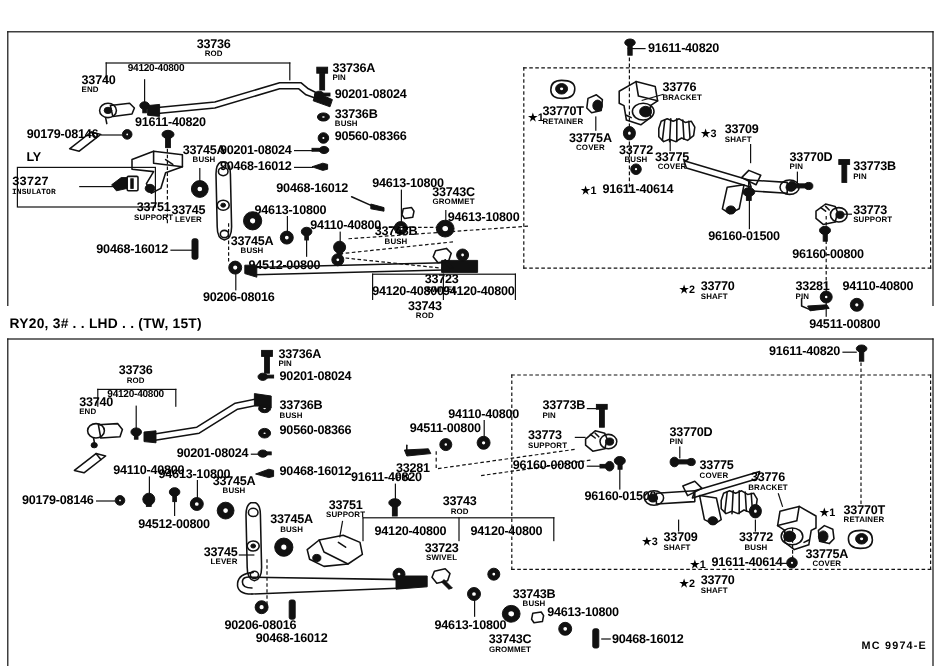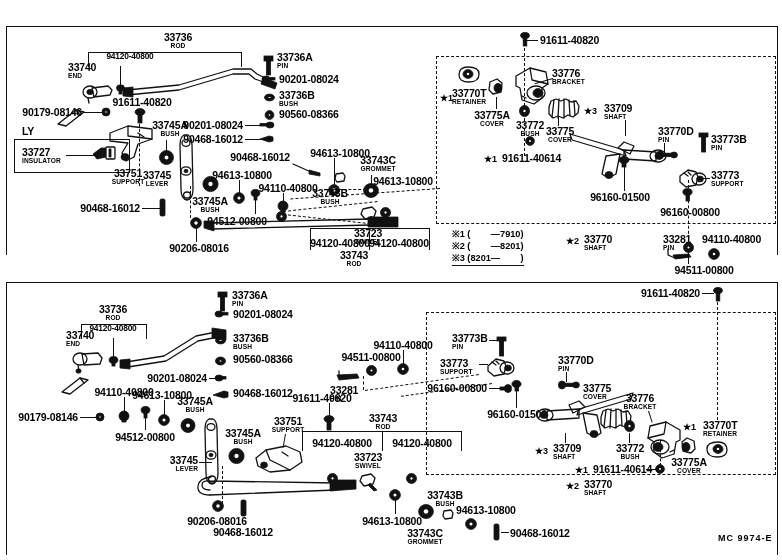--- a/index.html
+++ b/index.html
@@ -53,21 +53,21 @@
 
 <div id="page">
 
 
   <div class="frame open-b" style="left:6px;top:26px;width:770px;height:228px;"></div>
 
   <div class="lybox" style="left:14px;top:139px;width:114px;height:32px;"></div>
   <div class="lbl" style="left:22px;top:126px;">
     <span class="num">LY</span>
   </div>
-  <div class="lbl" style="left:22px;top:147px;">
+  <div class="lbl" style="left:10px;top:147px;font-family:Liberation Mono, monospace;">
     <span class="num">33727</span>
     <span class="sub">INSULATOR</span>
   </div>
   <div class="ld ldh" style="left:66px;top:155px;width:30px;"></div>
   <div class="ico" style="left:92px;top:143px;">
     <svg width="26" height="18" viewBox="0 0 26 18">
       <path class="f" d="M1 11 L9 5 L14 5 L14 14 L5 16 Z"></path>
       <rect class="w" x="14" y="4" width="9" height="12" rx="1"></rect>
       <rect class="f" x="17" y="6" width="2" height="8"></rect>
     </svg>
@@ -561,23 +561,20 @@
     <span class="num sm">91611-40614</span>
   </div>
   <div class="ico" style="left:525px;top:136px;">
     <svg width="10" height="10" viewBox="0 0 10 10">
         <circle class="f" cx="5" cy="5" r="4.4"></circle>
         <circle class="w" cx="5" cy="5" r="1.6"></circle>
       </svg>
   </div>
   <div class="ldd" style="left:290px;top:188px;width:150px;transform:rotate(-4deg);transform-origin:right center;"></div>
 
-  <div class="notes" style="left:452px;top:228px;"><span>※1 (        —7910)</span>
-<span>※2 (        —8201)</span>
-<span class="uline">※3 (8201—        )</span></div>
 
   <div class="astk" style="left:566px;top:236px;">★2</div>
   <div class="lbl" style="left:584px;top:234px;">
     <span class="num">33770</span>
     <span class="sub">SHAFT</span>
   </div>
   <div class="lbl" style="left:663px;top:234px;">
     <span class="num">33281</span>
     <span class="sub">PIN</span>
   </div>
@@ -600,20 +597,21 @@
     <span class="num sm">94511-00800</span>
   </div>
   <div class="ld ldv" style="left:688px;top:252px;height:12px;"></div>
   <div class="ico" style="left:683px;top:242px;">
     <svg width="11" height="11" viewBox="0 0 11 11">
         <circle class="f" cx="5.5" cy="5.5" r="5"></circle>
         <circle class="w" cx="5.5" cy="5.5" r="1.7"></circle>
       </svg>
   </div>
 
+  <div class="hdr" style="left:8px;top:264px;">RY20, 3# . . LHD . . (TW, 15T)</div>
 
   <div class="frame open-b" style="left:6px;top:282px;width:770px;height:272px;"></div>
 
   <div class="ico" style="left:218px;top:292px;">
     <svg width="9" height="20" viewBox="0 0 9 20">
         <rect class="f" x="0" y="0" width="9" height="5"></rect>
         <rect class="f" x="2.5" y="5" width="4" height="14"></rect>
       </svg>
   </div>
   <div class="lbl" style="left:232px;top:290px;">

